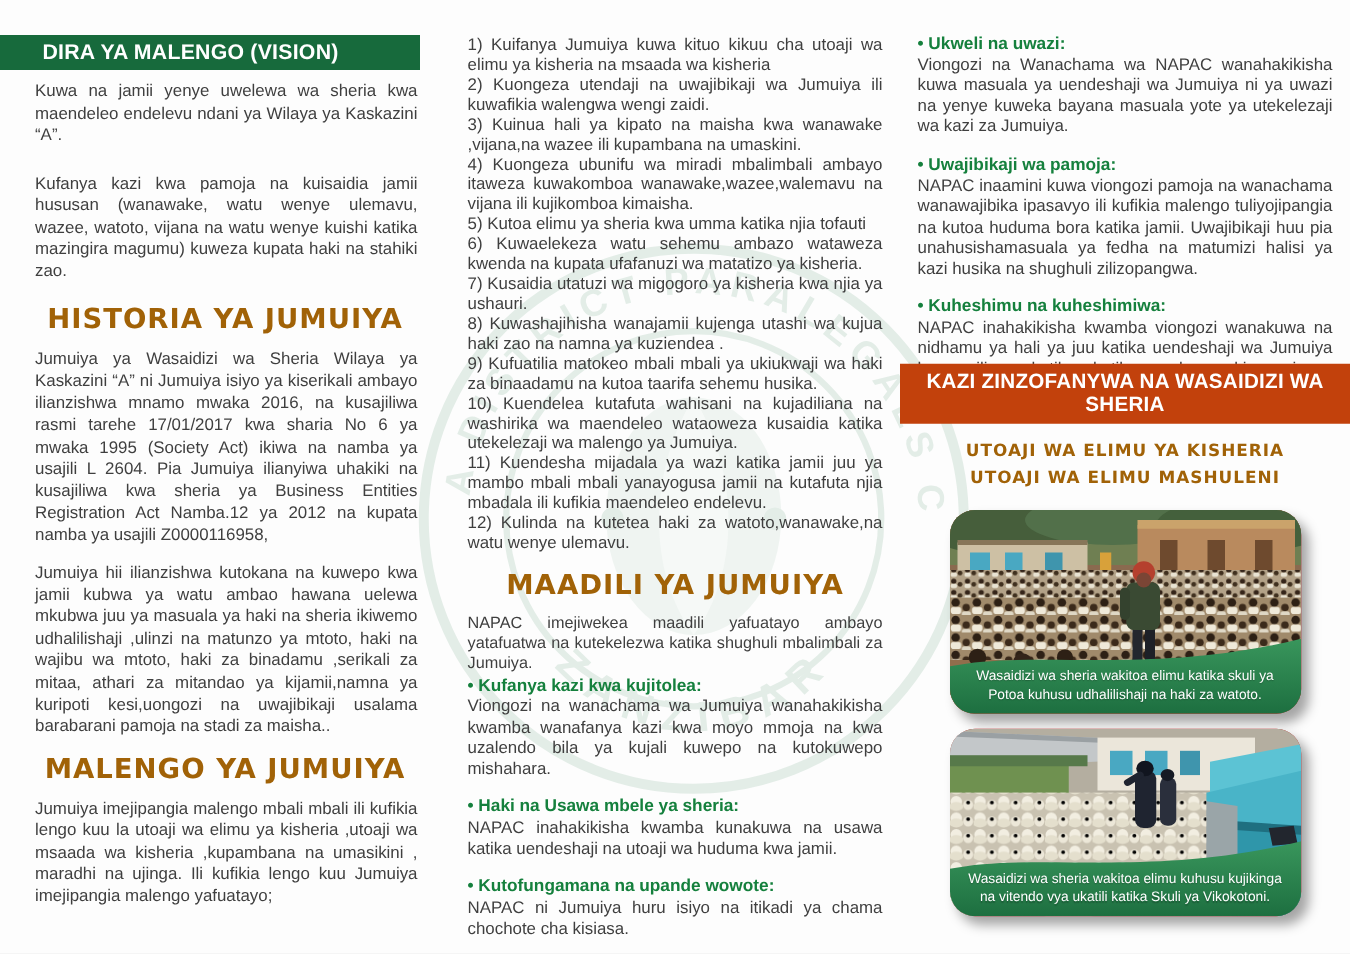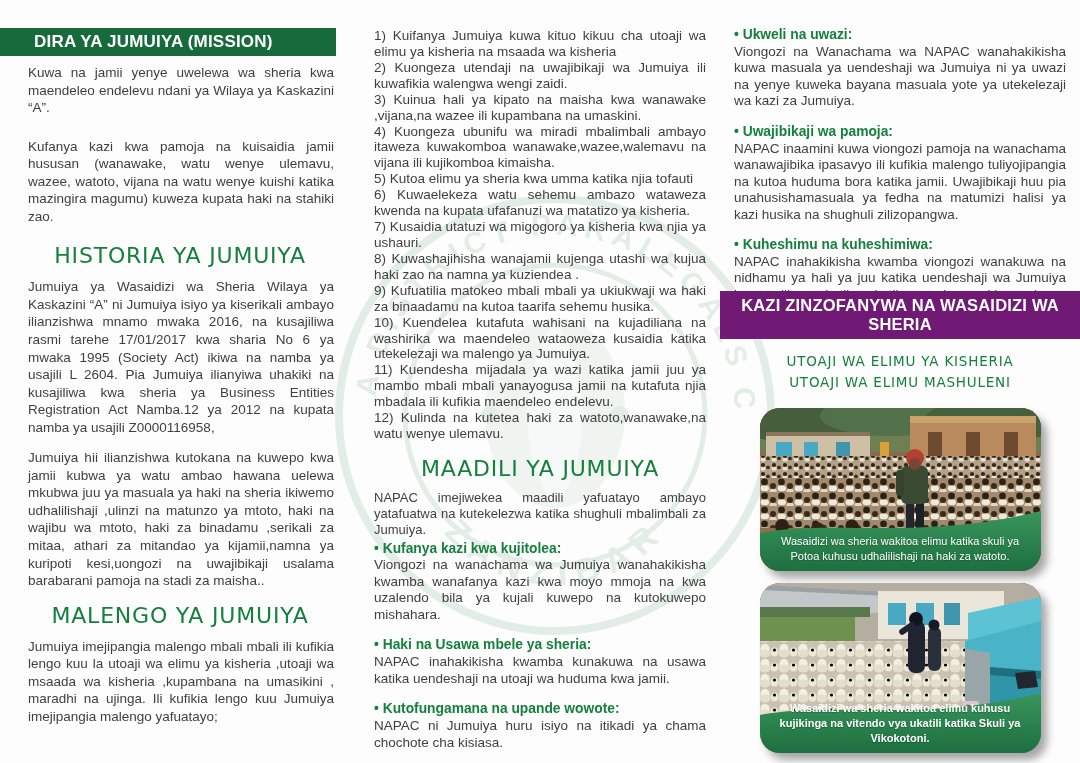--- a/index.html
+++ b/index.html
@@ -19,21 +19,21 @@
 
   
   .col-left{ position:absolute; left:0; top:0; width:336px; }
   .bar-left{
     margin-top:28px; background:#176a3c; color:#ffffff; font-weight:bold;
     font-size:17px; letter-spacing:0.2px; padding:4px 4px 4px 34px; white-space:nowrap;
   }
   .bar-left.second{ margin-top:10px; }
   .col-left .body{ padding:8px 2px 0 28px; font-size:13.5px; line-height:1.3; }
   .stencil{
-    color:#15803d; font-weight:400; text-align:center; letter-spacing:0.8px;
+    color:#a16207; font-weight:700; text-align:center; letter-spacing:0.8px;
     font-family:"DejaVu Sans","Liberation Sans",sans-serif;
   }
   .stencil.big{ font-size:22px; margin:18px 0 10px 24px; }
   .col-left .para{ margin-bottom:13px; }
 
   
   .col-mid{ position:absolute; left:374px; top:0; width:332px; }
   .col-mid .objectives{ margin-top:28px; font-size:13.5px; line-height:1.18; }
   .col-mid .objectives p{ text-align:justify; }
   .stencil.mid{ font-size:22px; margin:14px 0 9px 0; }
@@ -41,33 +41,33 @@
   .value-block{ margin-bottom:13px; }
   .value-title{ font-weight:bold; font-size:13.8px; line-height:1.3; color:#15803d; }
   .value-text{ font-size:13.5px; line-height:1.22; text-align:justify; }
 
   
   .col-right{ position:absolute; left:734px; top:0; width:332px; }
   .col-right .values{ margin-top:26px; }
   .kazi-section{ position:absolute; left:734px; top:291px; width:332px; }
   .bar-right{
     margin-left:-14px; width:360px; box-sizing:border-box;
-    background:#701a75; color:#fff; font-weight:bold; font-size:16.5px;
+    background:#c2410c; color:#fff; font-weight:bold; font-size:16.5px;
     text-align:center; padding:5px 0; letter-spacing:0.2px;
   }
   .edu-heading{ margin-top:12px; font-size:13.5px; line-height:1.55; }
   .edu-heading div{ text-align:center; }
 
   
   .photo-card{
     position:relative; width:281px; margin:15px auto 0; border-radius:20px;
     overflow:hidden; box-shadow:6px 7px 9px rgba(0,0,0,0.35); background:#b91c1c;
   }
   .photo-card.first{ height:163px; }
-  .photo-card.second{ height:170px; margin-top:12px;font-weight:bold; }
+  .photo-card.second{ height:150px; margin-top:12px; }
   .photo-scene{ position:absolute; inset:0; width:100%; height:100%; }
   .caption-band{ position:absolute; left:0; bottom:0; width:281px; height:64px; }
   .caption-text{
     position:absolute; left:0; right:0; bottom:7px; padding:0 12px;
     color:#ffffff; font-size:11px; line-height:1.35; text-align:center;
     text-shadow:0 1px 1px rgba(0,0,0,0.25);
   }
 </style>
 </head>
 <body>
@@ -89,21 +89,21 @@
     </text>
     <g>
       <ellipse cx="237" cy="235" rx="70" ry="95" fill="#2e7d4f" opacity="0.55"></ellipse>
       <path d="M237,140 C200,200 200,280 237,330 C274,280 274,200 237,140 Z" fill="#fdfdfd" opacity="0.5"></path>
       <circle cx="172" cy="237" r="9" fill="#2e7d4f"></circle>
       <circle cx="302" cy="237" r="9" fill="#2e7d4f"></circle>
     </g>
   </svg>
 
   <div class="col-left">
-    <div class="bar-left">DIRA YA JUMUIYA (MISSION)</div>
+    <div class="bar-left">DIRA YA MALENGO (VISION)</div>
     <div class="body">
       <p class="para jtext">Kuwa na jamii yenye uwelewa wa sheria kwa maendeleo endelevu ndani ya Wilaya ya Kaskazini “A”.</p>
     </div>
     <div class="body">
       <p class="para jtext">Kufanya kazi kwa pamoja na kuisaidia jamii hususan (wanawake, watu wenye ulemavu, wazee, watoto, vijana na watu wenye kuishi katika mazingira magumu) kuweza kupata haki na stahiki zao.</p>
     </div>
     <div class="stencil big">HISTORIA YA JUMUIYA</div>
     <div class="body" style="padding-top:0;">
       <p class="para jtext">Jumuiya ya Wasaidizi wa Sheria Wilaya ya Kaskazini “A” ni Jumuiya isiyo ya kiserikali ambayo ilianzishwa mnamo mwaka 2016, na kusajiliwa rasmi tarehe 17/01/2017 kwa sharia No 6 ya mwaka 1995 (Society Act) ikiwa na namba ya usajili L 2604. Pia Jumuiya ilianyiwa uhakiki na kusajiliwa kwa sheria ya Business Entities Registration Act Namba.12 ya 2012 na kupata namba ya usajili Z0000116958,</p>
       <p class="para jtext">Jumuiya hii ilianzishwa kutokana na kuwepo kwa jamii kubwa ya watu ambao hawana uelewa mkubwa juu ya masuala ya haki na sheria ikiwemo udhalilishaji ,ulinzi na matunzo ya mtoto, haki na wajibu wa mtoto, haki za binadamu ,serikali za mitaa, athari za mitandao ya kijamii,namna ya kuripoti kesi,uongozi na uwajibikaji usalama barabarani pamoja na stadi za maisha..</p>

